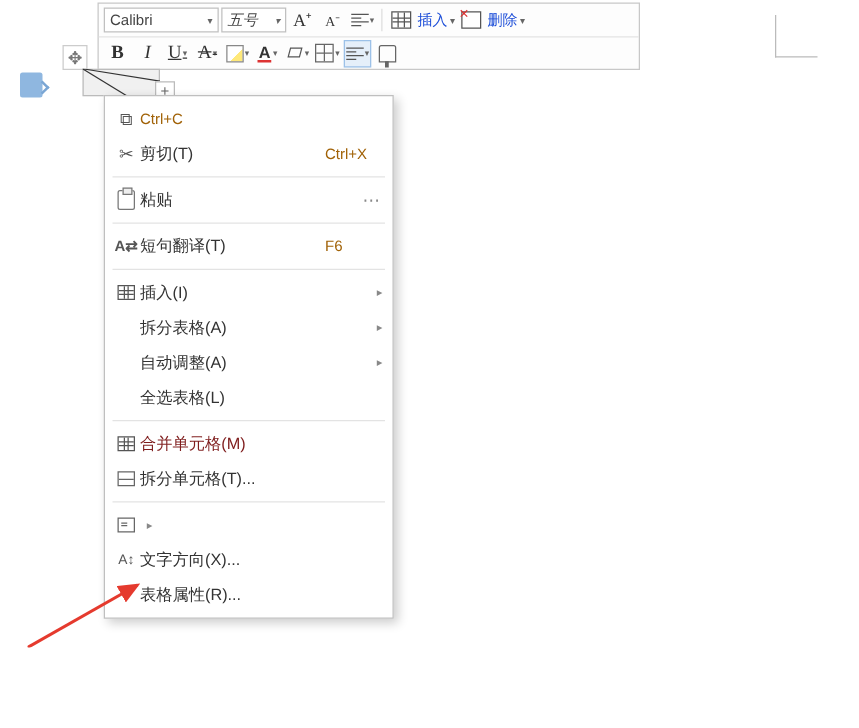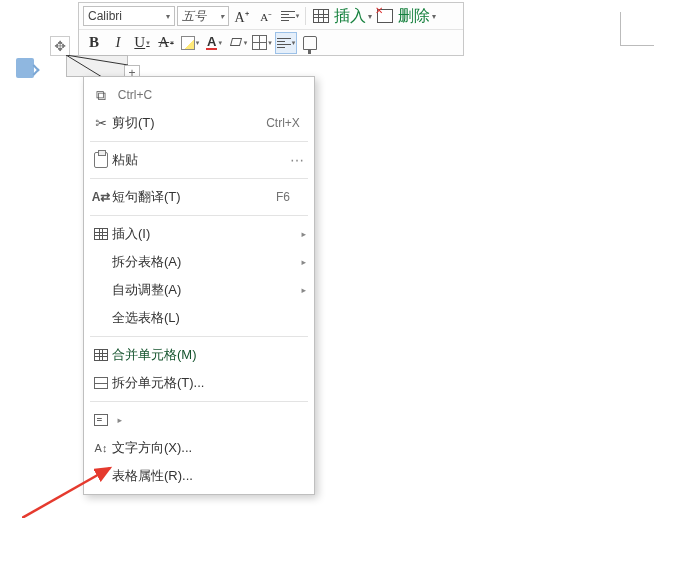--- a/index.html
+++ b/index.html
@@ -1,29 +1,29 @@
 <!DOCTYPE html>
 <html><head>
 <meta charset="utf-8">
 <style>
   * { box-sizing: border-box; margin: 0; padding: 0; font-family: "Microsoft YaHei", "Segoe UI", Arial, sans-serif; }
   body { width: 687px; height: 582px; background: #fff; position: relative; font-size: 13px; color: #333; }
 
   
-  .toolbar { position: absolute; left: 78px; top: 2px; width: 386px; height: 54px; border: 1px solid #c8c8c8; background: #fdfdfd; }
+  .toolbar { position: absolute; left: 78px; top: 2px; width: 434px; height: 54px; border: 1px solid #c8c8c8; background: #fdfdfd; }
   .tb-row { display: flex; align-items: center; height: 26px; padding: 0 4px; gap: 2px; }
   .tb-row + .tb-row { border-top: 1px solid #e4e4e4; }
   .font-combo, .size-combo { display: flex; align-items: center; justify-content: space-between; height: 20px; border: 1px solid #c0c0c0; background: #fff; padding: 0 4px; font-size: 12px; color: #444; }
   .font-combo { width: 92px; }
   .size-combo { width: 52px; font-style: italic; }
   .combo-arrow { font-size: 8px; color: #666; }
   .tb-btn { height: 22px; min-width: 22px; display: flex; align-items: center; justify-content: center; font-family: "Times New Roman", serif; font-size: 15px; color: #333; position: relative; }
   .tb-btn.small-arr::after { content: "▾"; font-size: 7px; color: #666; margin-left: 1px; }
   .sep { width: 1px; height: 18px; background: #ddd; margin: 0 2px; }
-  .tb-label { font-size: 16px; color: #15803d; padding: 0 2px; }
+  .tb-label { font-size: 12px; color: #1d4ed8; padding: 0 2px; }
   .tb-group { display:flex; align-items:center; }
 
   .bold { font-weight: bold; }
   .italic { font-style: italic; }
   .underline { text-decoration: underline; }
   .strike { text-decoration: line-through; }
 
   .aplus { font-size: 14px; }
   .aminus { font-size: 11px; }
 
@@ -56,25 +56,25 @@
 
   
   .tbl-corner { position:absolute; left:66px; top:55px; width:62px; height:28px; }
   .tbl-corner .bg { width:62px; height:22px; background:#f0f0f0; border:1px solid #bbb; }
   .tbl-corner svg { position:absolute; left:0; top:0; }
   .tbl-corner .plus { position:absolute; left:58px; top:10px; width:16px;height:16px; border:1px solid #bbb; background:#fff; font-size:12px; display:flex;align-items:center;justify-content:center;color:#666;}
 
   
   .ctx-menu { position:absolute; left:83px; top:76px; width:232px; background:#fff; border:1px solid #bfbfbf; box-shadow:3px 3px 8px rgba(0,0,0,.2); padding:4px 0; }
   .ctx-item { display:flex; align-items:center; height:28px; padding:0 8px 0 6px; font-size:13px; color:#333; }
-  .ctx-item.disabled { color:#14532d; }
+  .ctx-item.disabled { color:#7f1d1d; }
   .ctx-ico { width:22px; display:flex; align-items:center; justify-content:center; font-size:14px; color:#555; }
   .ctx-item.disabled .ctx-ico { color:#c4c4c4; }
   .ctx-label { flex:1; white-space:nowrap; }
-  .ctx-accel { font-size:12px; color:#737373; min-width:46px; text-align:center; }
+  .ctx-accel { font-size:12px; color:#a16207; min-width:46px; text-align:left; }
   .ctx-sub { font-size:9px; color:#888; width:10px; text-align:right; }
   .ctx-more { font-size:14px; color:#888; letter-spacing:2px; }
   .ctx-sep { height:1px; background:#e3e3e3; margin:4px 6px; }
 
   
   .paste-ico { width:14px;height:16px;border:1px solid #777;border-radius:2px;position:relative;background:#fff; }
   .paste-ico::before{content:"";position:absolute;left:3px;top:-3px;width:6px;height:4px;border:1px solid #777;background:#eee;}
   .trans-ico { font-size:12px; font-weight:bold; }
   .split-tbl-ico { width:14px;height:12px;border:1px solid #666;background:
       linear-gradient(#666,#666) 0 50%/100% 1px no-repeat; }

